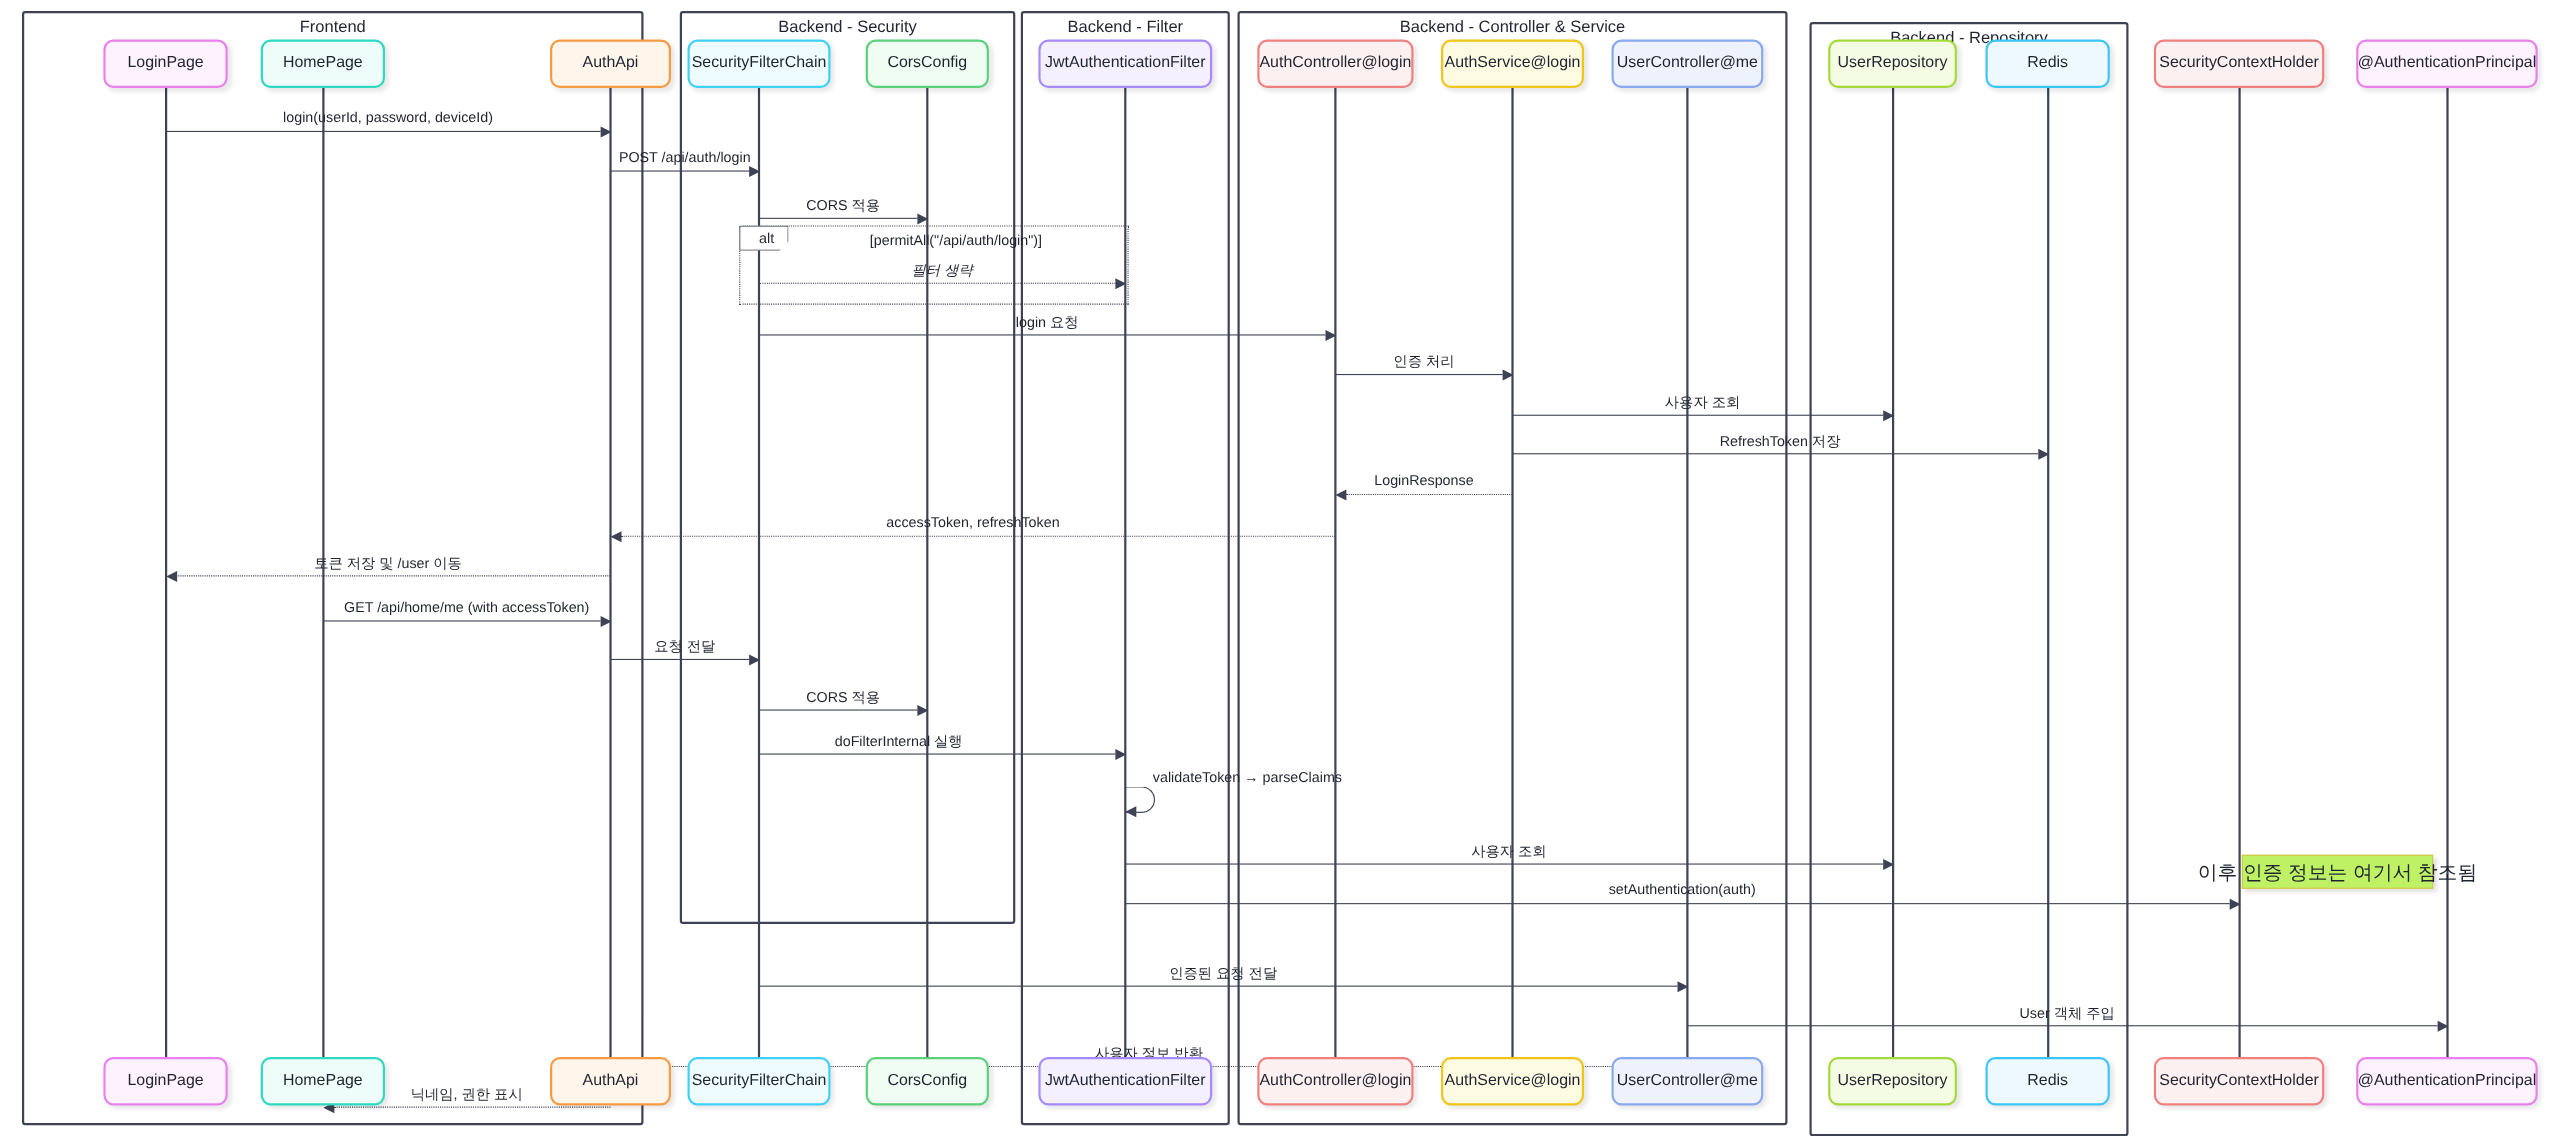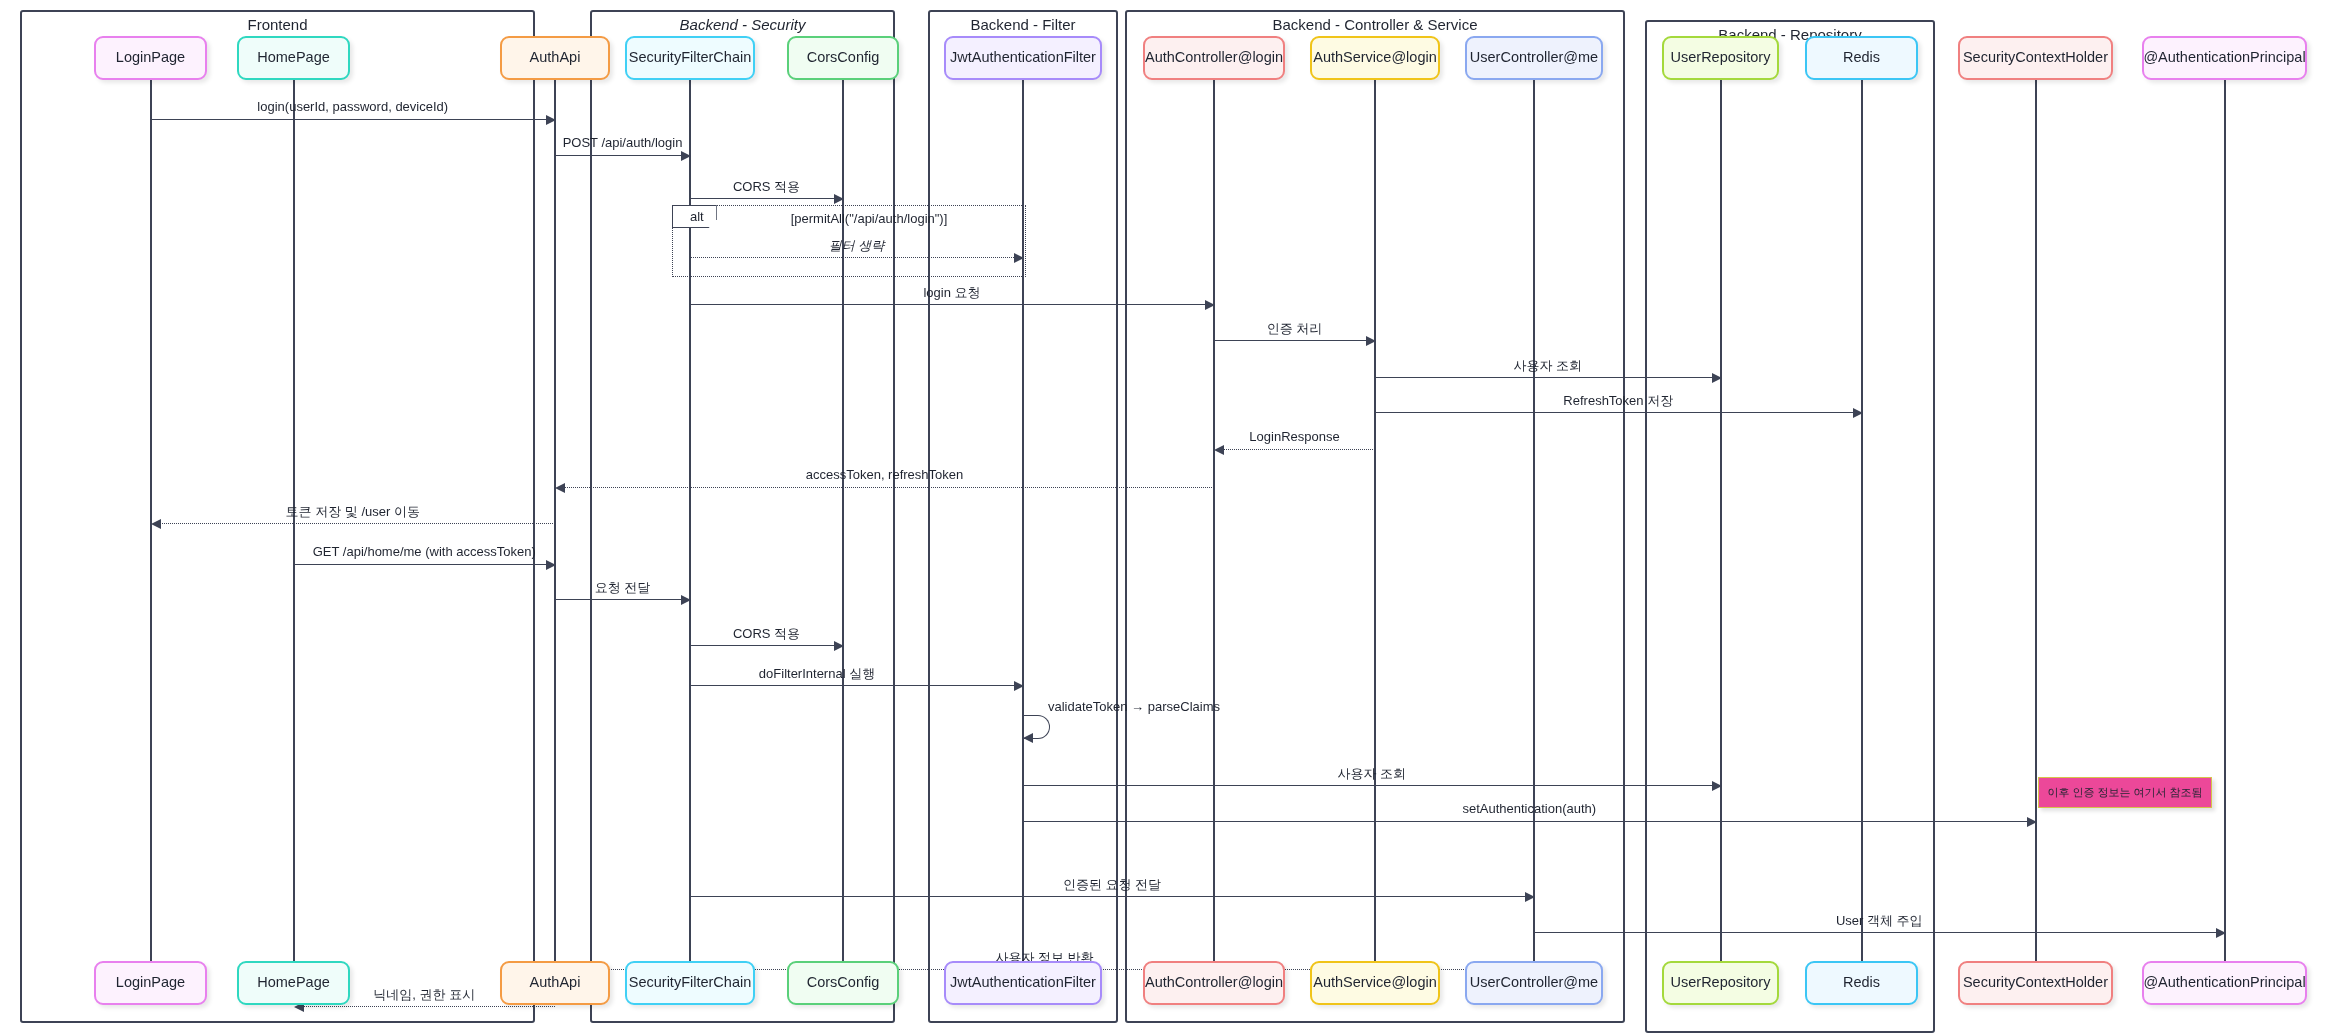--- a/index.html
+++ b/index.html
@@ -32,33 +32,33 @@
   .selfloop{position:absolute;border:1.6px solid #3d4355;border-left:none;border-radius:0 16px 16px 0;}
 
   
   .frag{position:absolute;border:1.8px dotted #3d4355;box-sizing:border-box;}
   .frag-tag{position:absolute;background:#fff;border:1.6px solid #3d4355;
             font-size:13px;color:#1f2430;padding:3px 12px 3px 17px;
             clip-path:polygon(0 0,100% 0,100% 62%,82% 100%,0 100%);}
   .frag-cond{position:absolute;font-size:13px;color:#1f2430;white-space:nowrap;transform:translateX(-50%);}
 
   
-  .note{position:absolute;background:#ec4899;border:1.6px solid #d7c24a;
-        font-size:11px;color:#1f2430;display:flex;align-items:center;justify-content:center;
+  .note{position:absolute;background:#bef264;border:1.6px solid #d7c24a;
+        font-size:18px;color:#1f2430;display:flex;align-items:center;justify-content:center;
         box-shadow:3px 3px 4px rgba(0,0,0,0.12);white-space:nowrap;}
 </style>
 </head>
 <body>
 
 <div id="stage">
   <div id="groups-layer">
-      <div class="group" style="left: 20px; top: 10px; width: 515px; height: 1013px; padding-left: 16px;">
+      <div class="group" style="left: 20px; top: 10px; width: 565px; height: 1013px; padding-left: 16px;">
         <div class="group-title">Frontend</div>
       </div>
-      <div class="group" style="left: 590px; top: 10px; width: 305px; height: 1013px; font-style: italic;">
+      <div class="group" style="left: 618px; top: 10px; width: 305px; height: 830px;">
         <div class="group-title">Backend - Security</div>
       </div>
       <div class="group" style="left: 928px; top: 10px; width: 190px; height: 1013px;">
         <div class="group-title">Backend - Filter</div>
       </div>
       <div class="group" style="left: 1125px; top: 10px; width: 500px; height: 1013px;">
         <div class="group-title">Backend - Controller &amp; Service</div>
       </div>
       <div class="group" style="left: 1645px; top: 20px; width: 290px; height: 1013px;">
         <div class="group-title">Backend - Repository</div>

